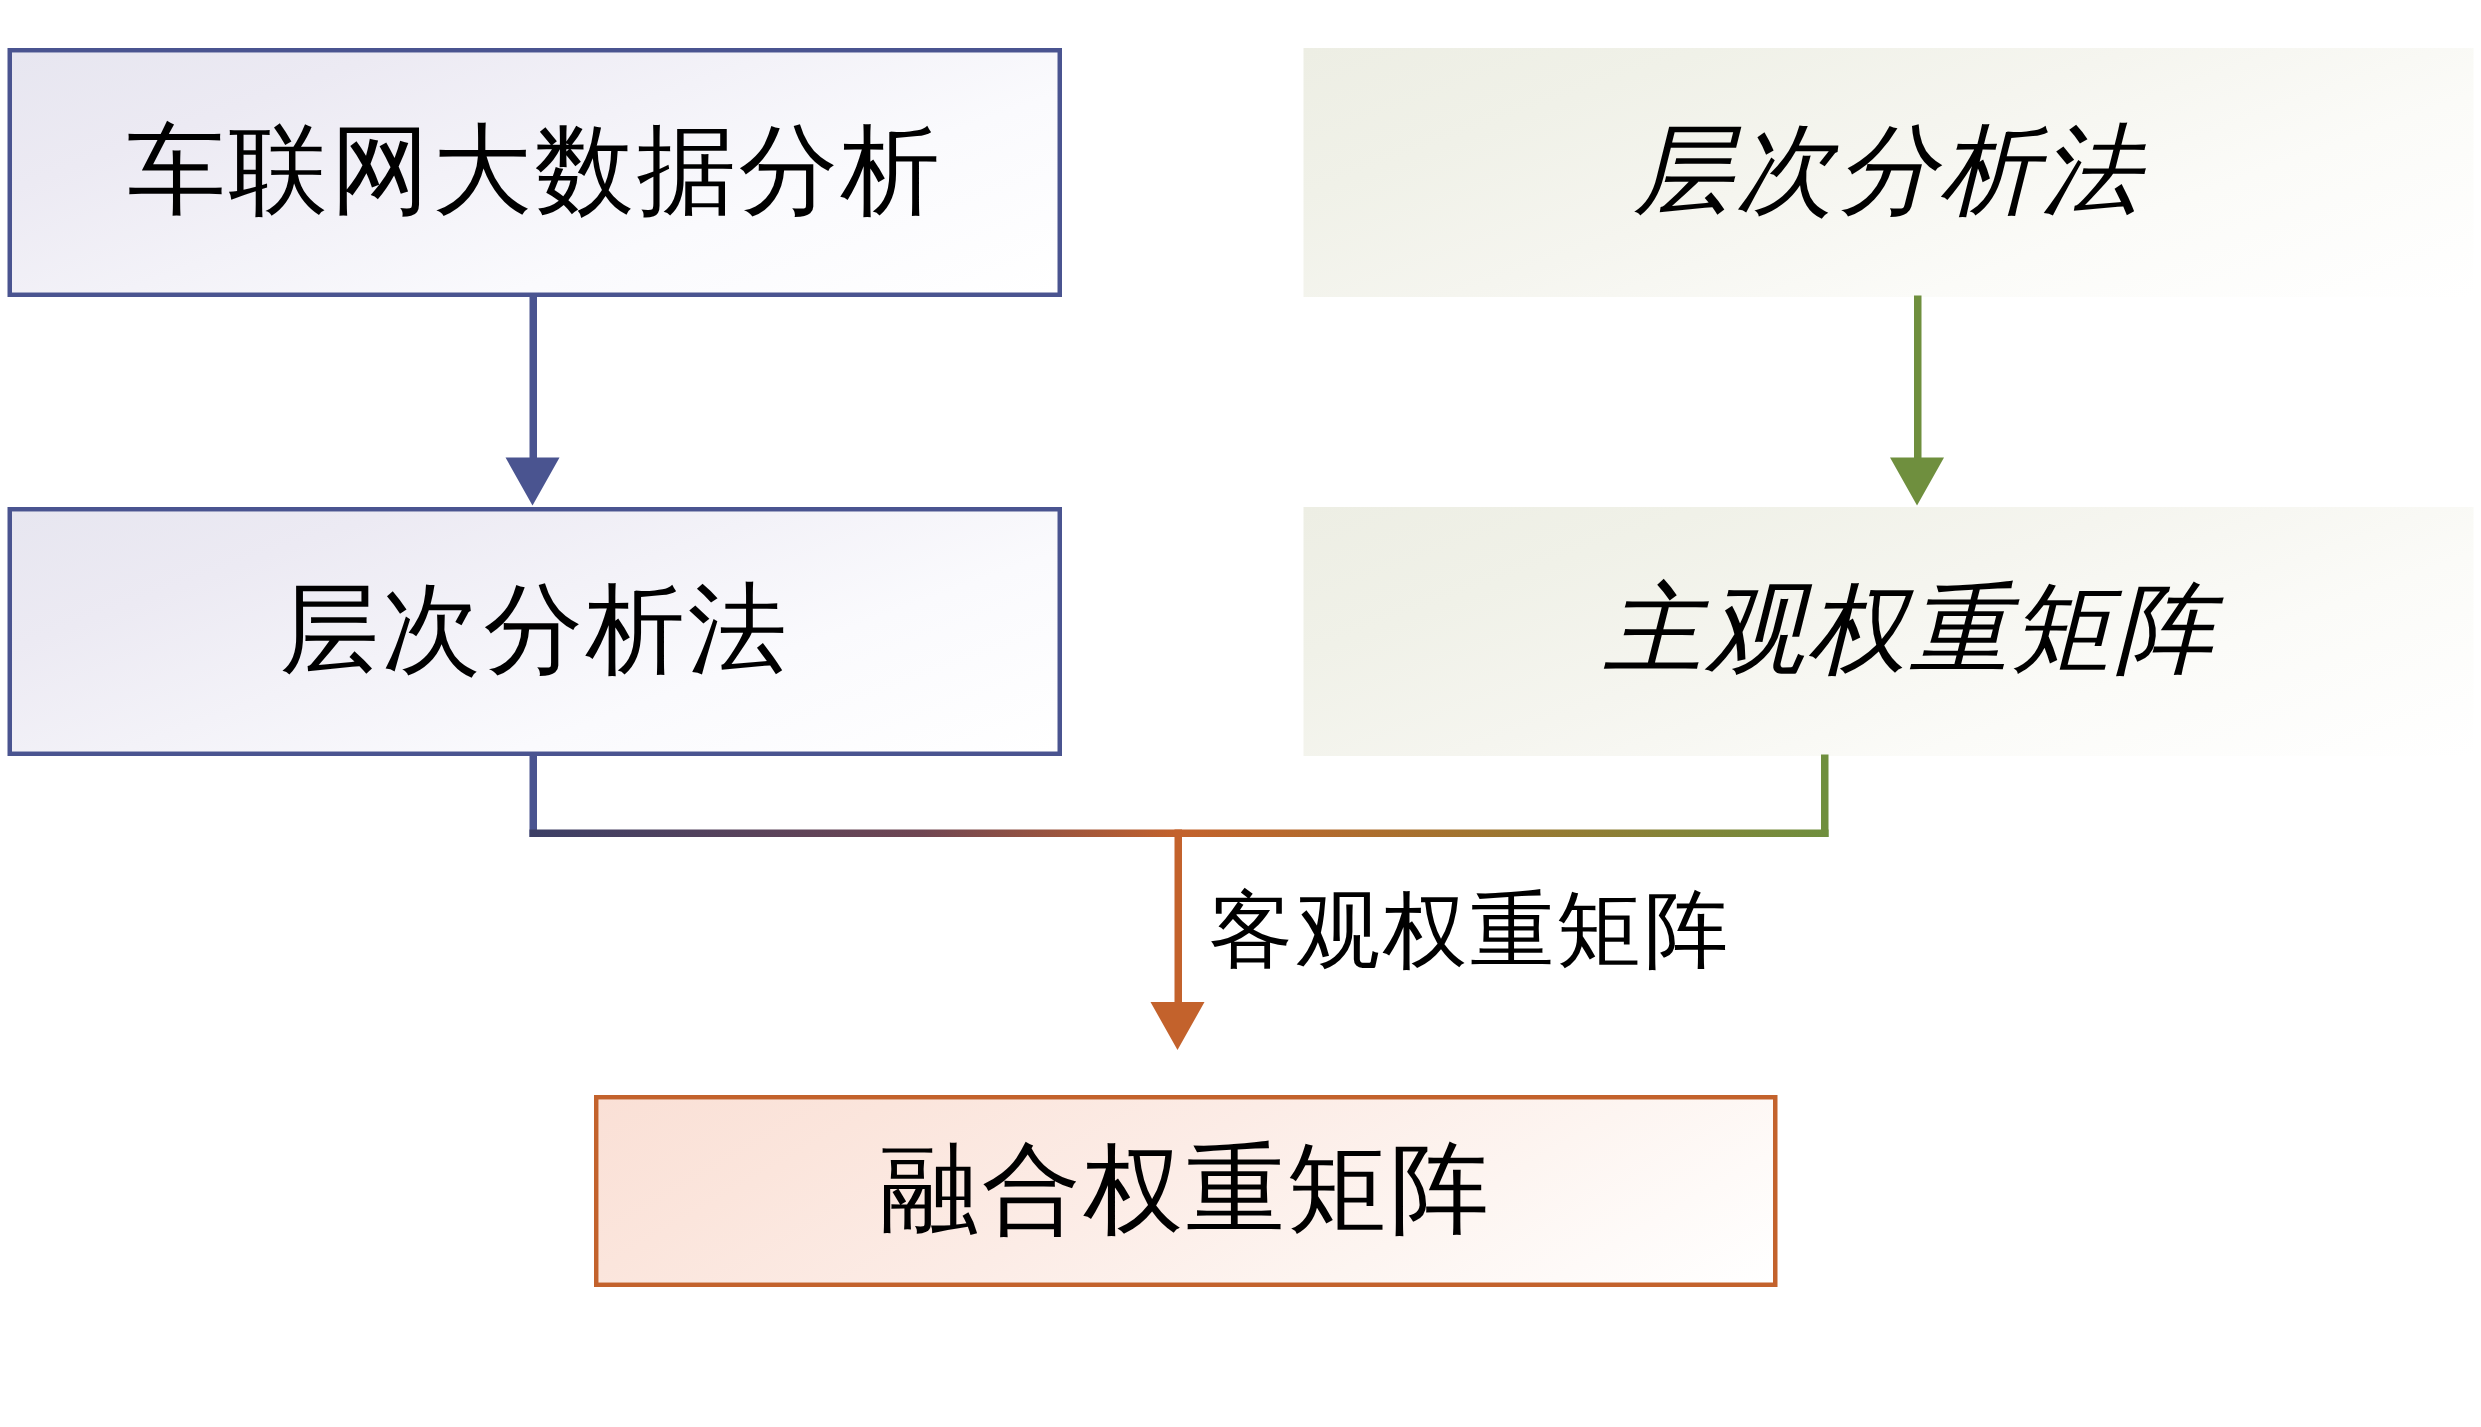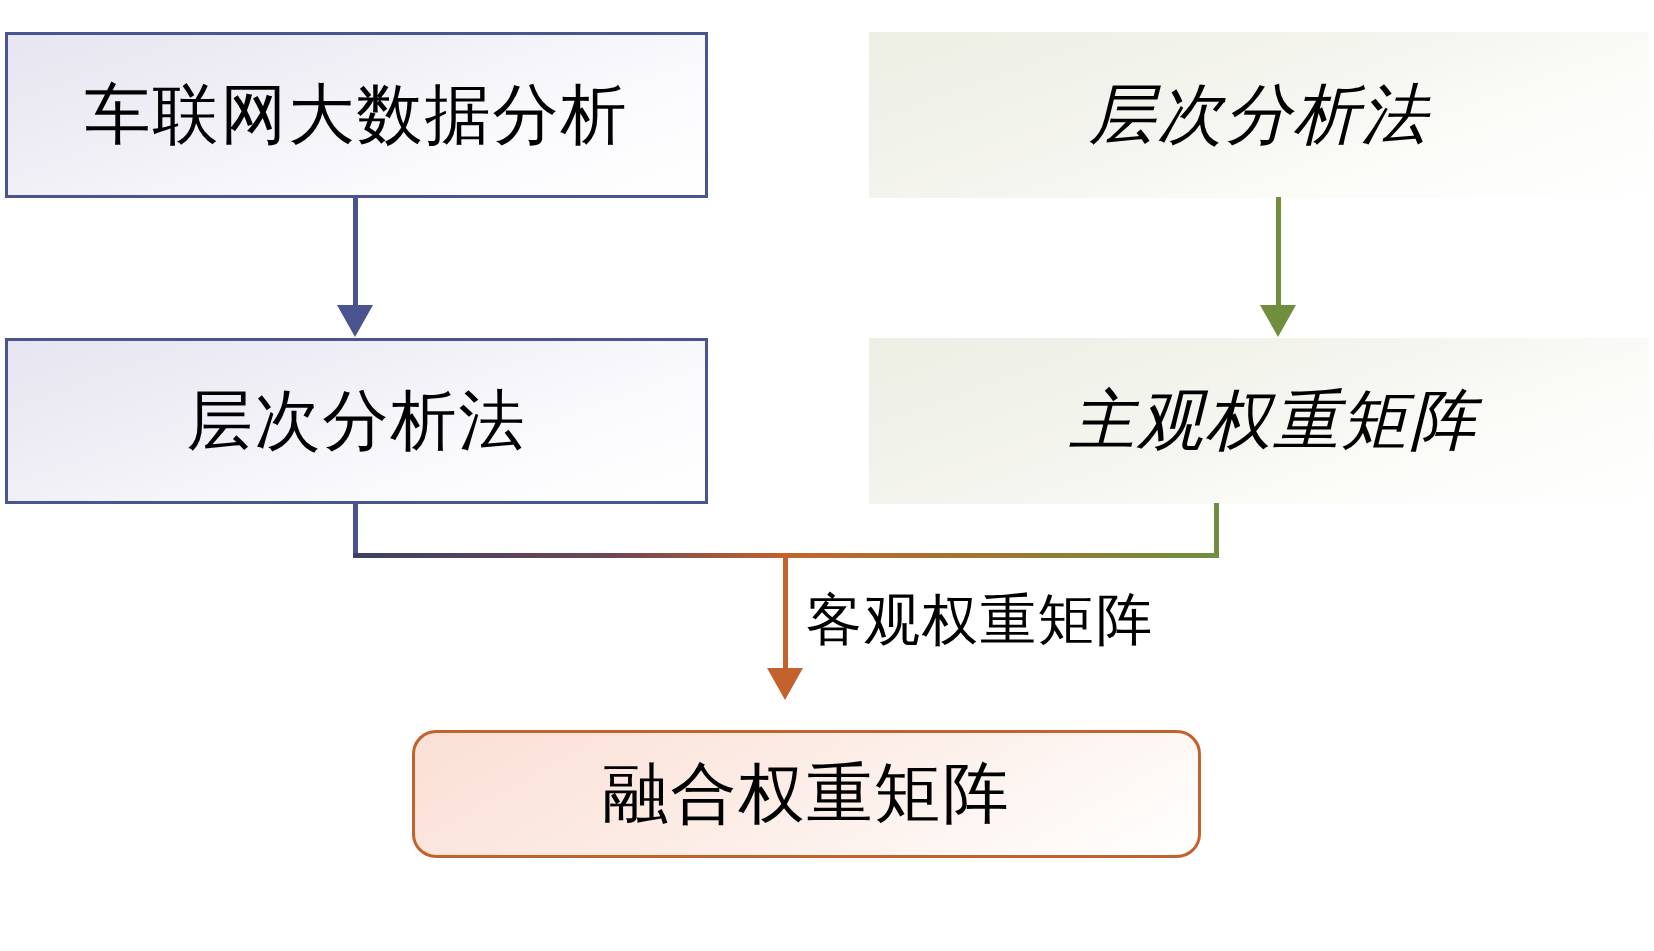--- a/index.html
+++ b/index.html
@@ -121,21 +121,21 @@
   </div>
 
   <div class="node node-blue" style="left:5px; top:338px; width:703px; height:166px;">
     <span class="node-label">层次分析法</span>
   </div>
 
   <div class="node node-green" style="left:869px; top:338px; width:780px; height:166px;padding-left:28px;">
     <span class="node-label">主观权重矩阵</span>
   </div>
 
-  <div class="node node-orange" style="left:412px; top:730px; width:789px; height:128px;border-radius:24px;">
+  <div class="node node-orange" style="left:396px; top:730px; width:789px; height:128px;">
     <span class="node-label">融合权重矩阵</span>
   </div>
 
   <div class="conn conn-v c-blue" style="left:353px; top:197px; height:126px;"></div>
   <div class="arrowhead ah-blue" style="left:337px; top:305px;"></div>
 
   <div class="conn conn-v c-green" style="left:1276px; top:197px; height:126px;"></div>
   <div class="arrowhead ah-green" style="left:1260px; top:305px;"></div>
 
   <div class="conn conn-v c-blue" style="left:353px; top:503px; height:55px;"></div>

